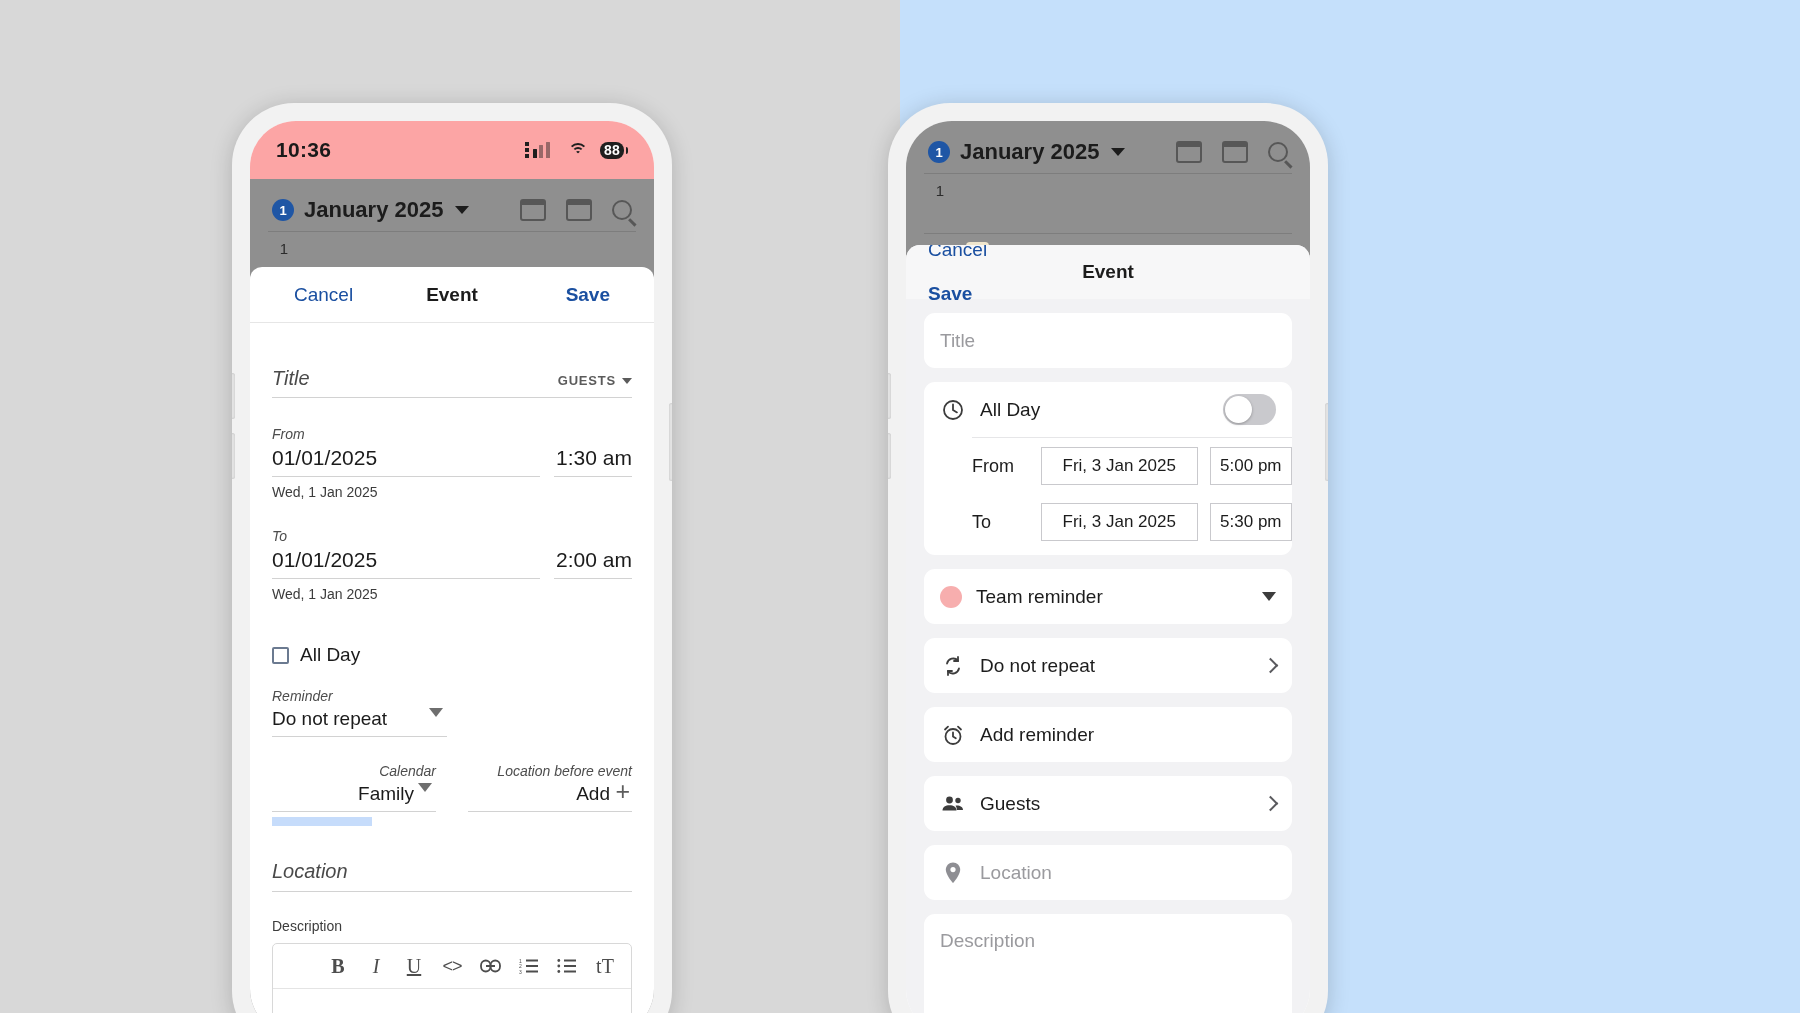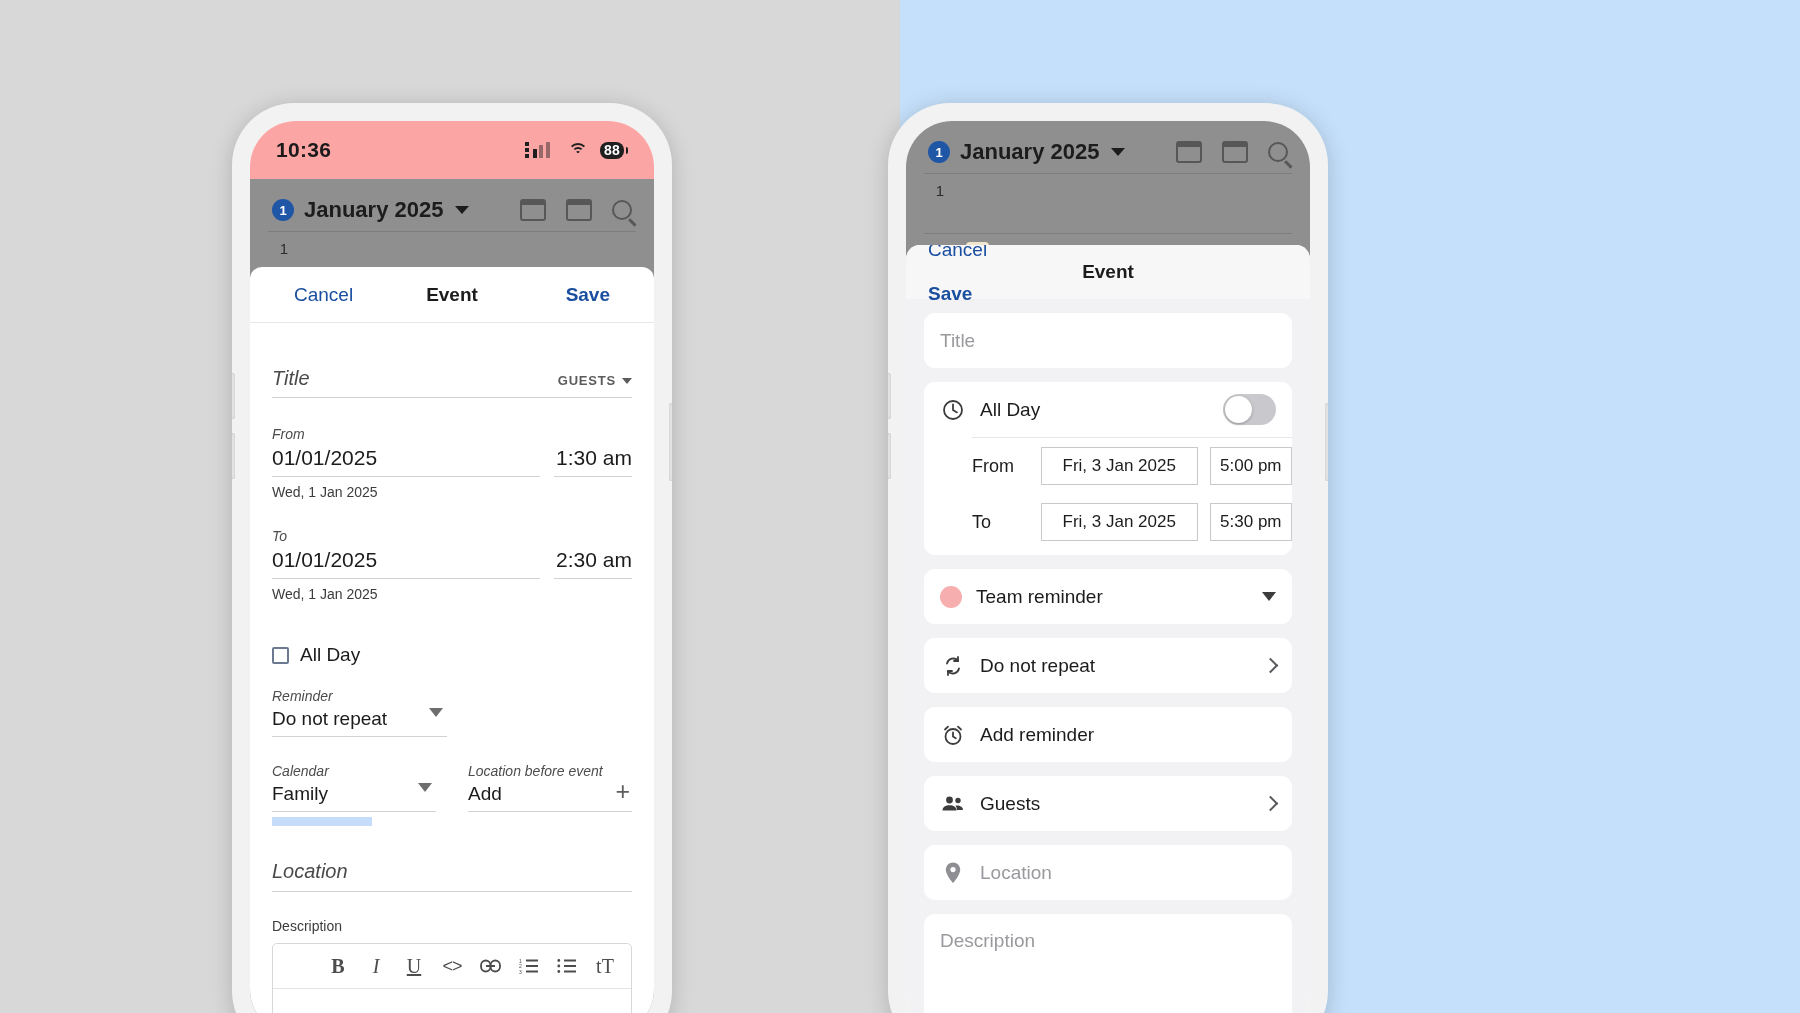--- a/index.html
+++ b/index.html
@@ -187,21 +187,21 @@
   }
   .fl-helper { font-size: 14px; color: #3c3c3c; margin-top: 7px; }
 
   .allday-row { display: flex; align-items: center; gap: 11px; margin-top: 42px; }
   .cbox {
     width: 17px; height: 17px; border: 2px solid #6b7a90; border-radius: 2px;
     background: #fff;
   }
   .allday-lbl { font-size: 19px; color: #1b1b1b; }
 
-  .twocol { display: flex; gap: 32px; margin-top: 26px; }
+  .twocol { display: flex; gap: 32px; margin-top: 26px; text-align: right; }
   .twocol > div { flex: 1; }
 
   .sel-line {
     position: relative;
     border-bottom: 1px solid #d2d2d2;
     font-size: 19px; color: #1b1b1b;
     padding: 4px 22px 6px 0;
   }
   .sel-caret {
     position: absolute; right: 4px; top: 4px;
@@ -412,21 +412,21 @@
             <div class="fl-main">01/01/2025</div>
             <div class="fl-side">1:30 am</div>
           </div>
           <div class="fl-helper">Wed, 1 Jan 2025</div>
         </div>
 
         <div class="fieldblk">
           <div class="fl-label">To</div>
           <div class="fl-line">
             <div class="fl-main">01/01/2025</div>
-            <div class="fl-side">2:30 am</div>
+            <div class="fl-side">2:00 am</div>
           </div>
           <div class="fl-helper">Wed, 1 Jan 2025</div>
         </div>
 
         <div class="allday-row">
           <div class="cbox"></div>
           <div class="allday-lbl">All Day</div>
         </div>
 
         <div style="margin-top:22px;">

